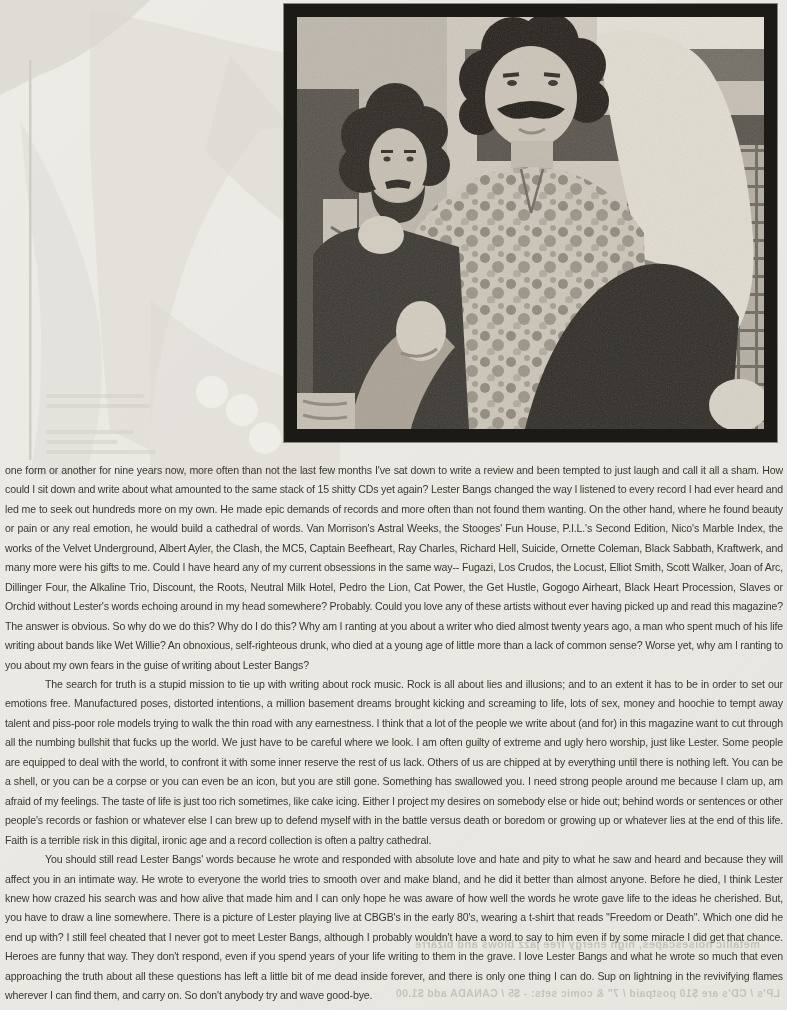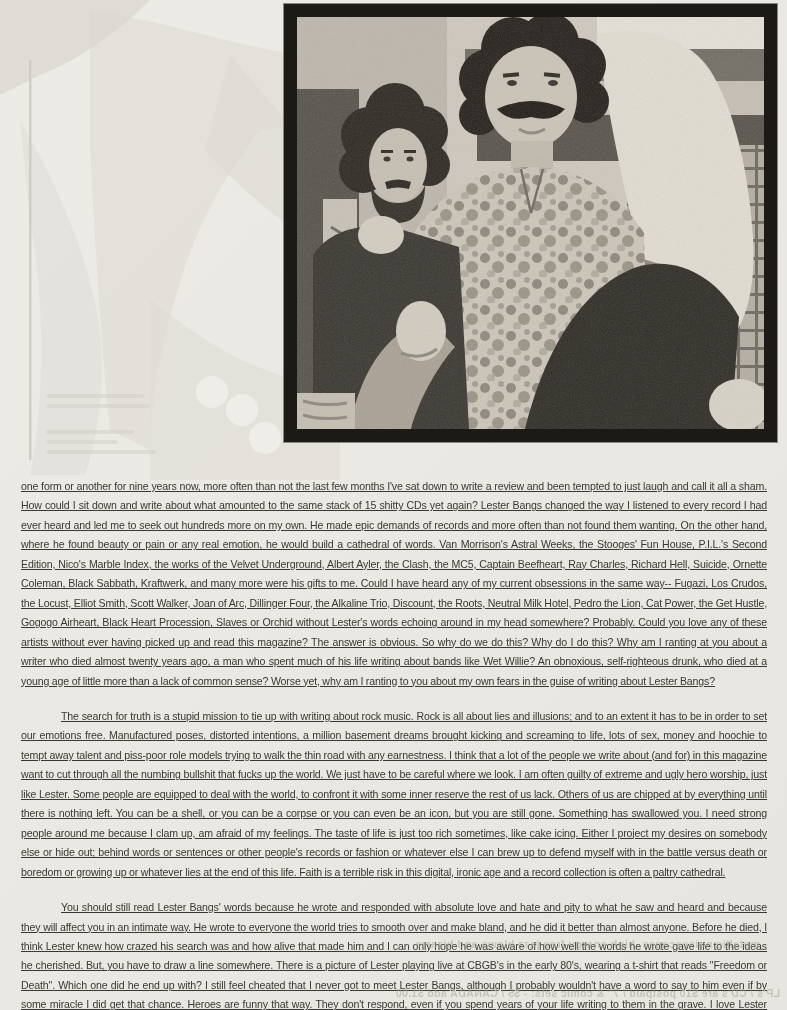--- a/index.html
+++ b/index.html
@@ -20,21 +20,21 @@
     background:#1b1a16;box-sizing:border-box;padding:13px;
     box-shadow:0 0 0 1px #8b887f;
   }
   .photo-frame svg{display:block;width:467px;height:412px;background:#bdb7ac;}
   
   .article{
     position:absolute;left:5px;top:461px;width:778px;
     font-size:10.6px;line-height:19.45px;letter-spacing:-.14px;word-spacing:-.2px;
     color:#3a3832;text-align:justify;
   }
-  .article p{margin:16px;text-decoration:underline;}
+  .article p{margin:0;}
   .article p.indent{text-indent:40px;}
   
   .bleed-text{
     position:absolute;transform:scaleX(-1);color:#a39f93;opacity:.5;
     font-size:11px;font-weight:bold;letter-spacing:.4px;white-space:nowrap;
     filter:blur(.5px);pointer-events:none;
   }
   .bleed-mid{left:260px;top:938px;width:500px;}
   .bleed-bottom{left:385px;top:987px;width:395px;font-size:10.5px;}
 </style>

